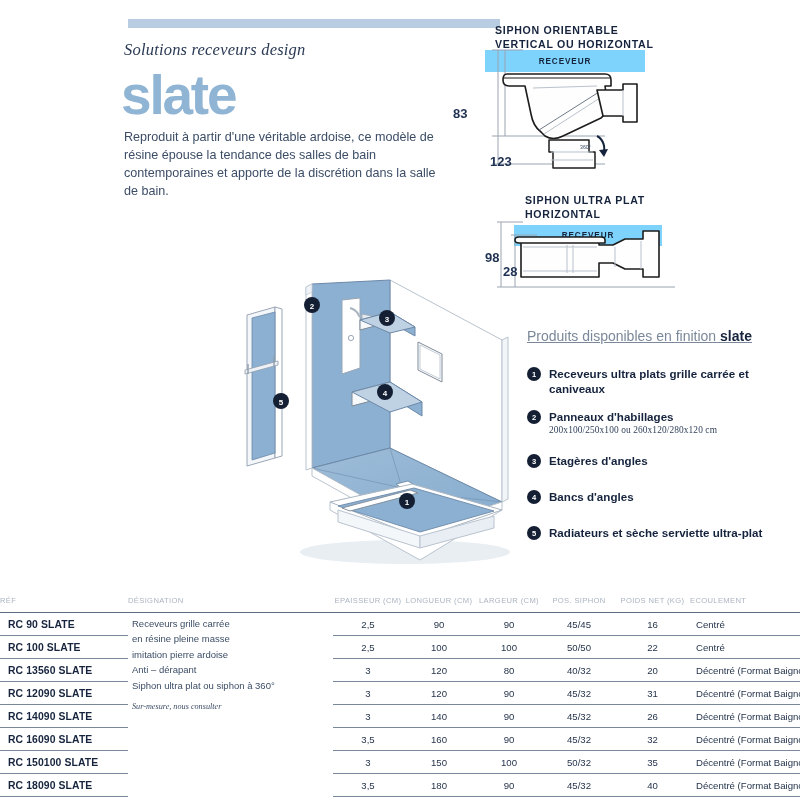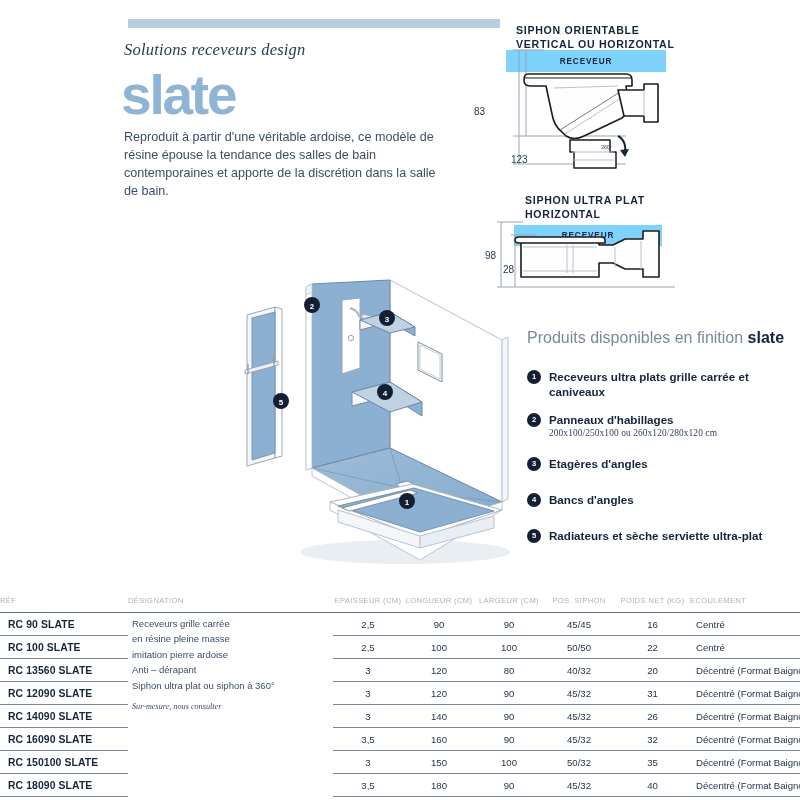--- a/index.html
+++ b/index.html
@@ -39,37 +39,37 @@
     font-size:12.6px;line-height:1.42;color:#3c4d66;margin:6px 0 0 0;width:325px;
   }
 
   
   .siphon{position:absolute;}
   .siphon-title{
     font-size:10.6px;font-weight:700;color:#15233d;letter-spacing:.7px;
     line-height:1.28;margin:0;
   }
   .dim-label{
-    position:absolute;font-size:10px;font-weight:400;color:#1f3152;
+    position:absolute;font-size:13px;font-weight:700;color:#1f3152;
   }
   .receveur-band{
     position:absolute;background:#7dd3fc;
     display:flex;align-items:center;justify-content:center;
   }
   .receveur-band span{
     font-size:8.2px;font-weight:700;color:#15233d;letter-spacing:.9px;
   }
 
   
   .illus{position:absolute;left:230px;top:270px;width:300px;height:300px;}
 
   
   .legend{position:absolute;left:527px;top:327px;width:265px;}
   .legend-intro{
-    font-size:16px;color:#7b8899;line-height:1.36;margin:0 0 20px 0;
+    font-size:14px;color:#7b8899;line-height:1.36;margin:0 0 20px 0;text-decoration:underline;
   }
   .legend-intro b{color:#15233d;font-weight:700;}
   .legend-row{position:relative;padding-left:22px;margin-bottom:13px;min-height:18px;}
   .badge{
     position:absolute;left:0;top:1px;width:14px;height:14px;border-radius:50%;
     background:#141f33;color:#fff;font-size:7.6px;font-weight:700;
     display:flex;align-items:center;justify-content:center;
   }
   .legend-label{
     font-size:11.6px;font-weight:700;color:#15233d;line-height:1.3;margin:0;
@@ -111,21 +111,21 @@
 <div class="page">
 
   <div class="accent-bar"></div>
 
   <div class="hero">
     <p class="hero-eyebrow">Solutions receveurs design</p>
     <div class="hero-logo">slate</div>
     <p class="hero-desc">Reproduit à partir d'une véritable ardoise, ce modèle de résine épouse la tendance des salles de bain contemporaines et apporte de la discrétion dans la salle de bain.</p>
   </div>
 
-  <div class="siphon" style="left:516px;top:24px;width:270px;height:160px;">
+  <div class="siphon" style="left:495px;top:24px;width:270px;height:160px;">
     <p class="siphon-title">SIPHON ORIENTABLE</p>
     <p class="siphon-title">VERTICAL OU HORIZONTAL</p>
 
     <div class="receveur-band" style="left:-10px;top:26px;width:160px;height:22px;">
       <span>RECEVEUR</span>
     </div>
 
     <svg width="270" height="135" viewBox="0 0 270 135" style="position:absolute;left:-50px;top:20px;">
 
       <line x1="53" y1="6" x2="53" y2="120" stroke="#9aa4b2" stroke-width="1"></line>

